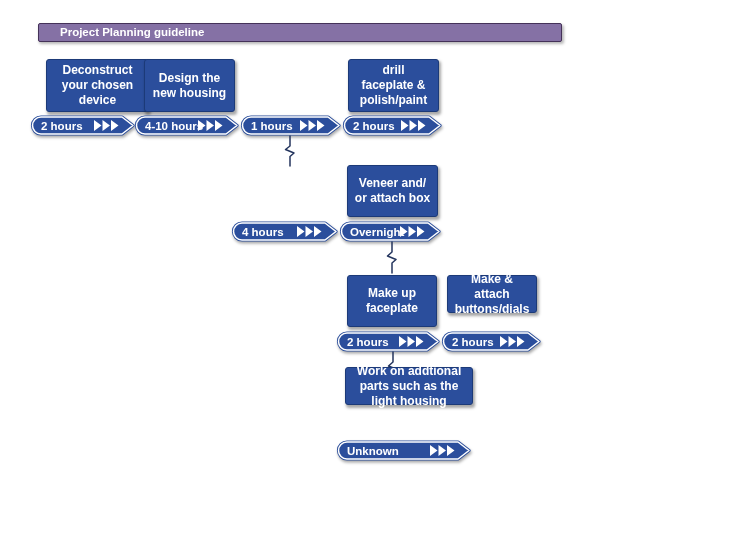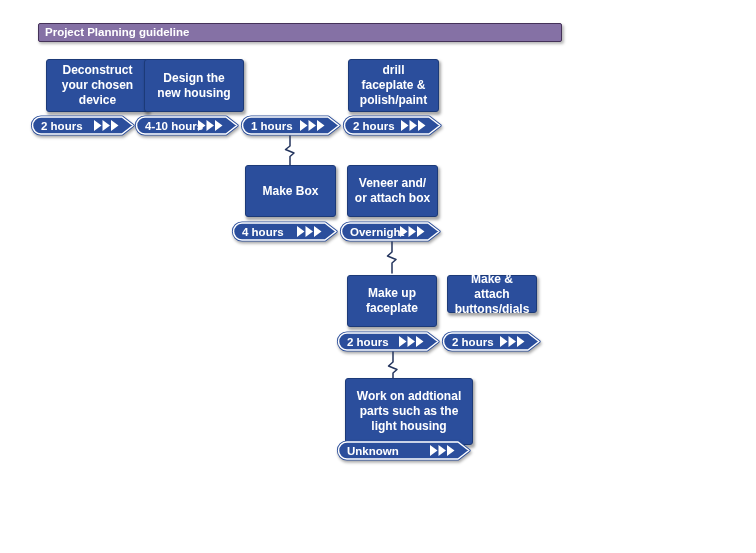--- a/index.html
+++ b/index.html
@@ -12,21 +12,21 @@
   }
   
   .header-bar{
     position:absolute;left:38px;top:23px;width:524px;height:19px;
     box-sizing:border-box;
     background:var(--header_purple,#8571A5);
     border:1px solid var(--header_border,#453259);
     border-radius:2px;
     box-shadow:1.5px 2px 3px rgba(0,0,0,.28);
     color:#fff;font-weight:bold;font-size:11.5px;line-height:17px;
-    padding-left:6px;
+    padding-left:21px;
   }
   
   .task-box{
     position:absolute;box-sizing:border-box;
     background:var(--box_blue,#2B4E9C);
     border:1px solid var(--box_border,#1C3A78);
     border-radius:3px;
     box-shadow:1.5px 2.5px 3px rgba(0,0,0,.35);
     display:flex;align-items:center;justify-content:center;
     color:#fff;font-weight:bold;font-size:12px;line-height:15px;
@@ -53,21 +53,21 @@
 
 <div id="canvas">
 
   <div class="header-bar">
     <span>Project Planning guideline</span>
   </div>
 
   <div class="task-box" style="left:46px;top:59px;width:103px;height:53px">Deconstruct
 your chosen
 device</div>
-  <div class="task-box" style="left:144px;top:59px;width:100px;height:53px">Design the
+  <div class="task-box" style="left:144px;top:59px;width:91px;height:53px">Design the
 new housing</div>
   <div class="task-box" style="left:348px;top:59px;width:91px;height:53px">drill
 faceplate &amp;
 polish/paint</div>
 
   <svg class="pill" style="left:32px;top:116px" width="103" height="20">
     <path class="pill-outer" d="M9 1 H90 L101 9.5 L90 18 H9 A8.5 8.5 0 0 1 9 1 Z"></path>
     <path class="pill-ring" d="M9 1 H90 L101 9.5 L90 18 H9 A8.5 8.5 0 0 1 9 1 Z"></path>
     <path class="pill-chevrons" d="M62 4 L69.5 9.5 L62 15 Z M70.5 4 L78 9.5 L70.5 15 Z M79 4 L86.5 9.5 L79 15 Z "></path>
     <text class="pill-label" x="9" y="14">2 hours</text>
@@ -88,21 +88,20 @@
     <path class="pill-outer" d="M9 1 H85 L96 9.5 L85 18 H9 A8.5 8.5 0 0 1 9 1 Z"></path>
     <path class="pill-ring" d="M9 1 H85 L96 9.5 L85 18 H9 A8.5 8.5 0 0 1 9 1 Z"></path>
     <path class="pill-chevrons" d="M57 4 L64.5 9.5 L57 15 Z M65.5 4 L73 9.5 L65.5 15 Z M74 4 L81.5 9.5 L74 15 Z "></path>
     <text class="pill-label" x="9" y="14">2 hours</text>
   </svg>
 
   <svg class="connector" style="left:283px;top:136px" width="14" height="30">
     <path class="connector-path" d="M7 0 V10 L2.5 13.5 L11 17 L7 20.5 V30"></path>
   </svg>
 
-  <div class="task-box" style="left:245px;top:165px;width:91px;height:52px">Make Box</div>
   <div class="task-box" style="left:347px;top:165px;width:91px;height:52px">Veneer and/
 or attach box</div>
 
   <svg class="pill" style="left:233px;top:222px" width="105" height="20">
     <path class="pill-outer" d="M9 1 H92 L103 9.5 L92 18 H9 A8.5 8.5 0 0 1 9 1 Z"></path>
     <path class="pill-ring" d="M9 1 H92 L103 9.5 L92 18 H9 A8.5 8.5 0 0 1 9 1 Z"></path>
     <path class="pill-chevrons" d="M64 4 L71.5 9.5 L64 15 Z M72.5 4 L80 9.5 L72.5 15 Z M81 4 L88.5 9.5 L81 15 Z "></path>
     <text class="pill-label" x="9" y="14">4 hours</text>
   </svg>
   <svg class="pill" style="left:341px;top:222px" width="100" height="20">
@@ -132,21 +131,21 @@
     <path class="pill-outer" d="M9 1 H85 L96 9.5 L85 18 H9 A8.5 8.5 0 0 1 9 1 Z"></path>
     <path class="pill-ring" d="M9 1 H85 L96 9.5 L85 18 H9 A8.5 8.5 0 0 1 9 1 Z"></path>
     <path class="pill-chevrons" d="M57 4 L64.5 9.5 L57 15 Z M65.5 4 L73 9.5 L65.5 15 Z M74 4 L81.5 9.5 L74 15 Z "></path>
     <text class="pill-label" x="9" y="14">2 hours</text>
   </svg>
 
   <svg class="connector" style="left:386px;top:352px" width="14" height="31">
     <path class="connector-path" d="M7 0 V10 L2.5 14 L11 17.5 L7 21 V31"></path>
   </svg>
 
-  <div class="task-box" style="left:345px;top:378px;width:128px;height:67px">Work on addtional
+  <div class="task-box" style="left:345px;top:367px;width:128px;height:38px">Work on addtional
 parts such as the
 light housing</div>
 
   <svg class="pill" style="left:338px;top:441px" width="133" height="20">
     <path class="pill-outer" d="M9 1 H120 L131 9.5 L120 18 H9 A8.5 8.5 0 0 1 9 1 Z"></path>
     <path class="pill-ring" d="M9 1 H120 L131 9.5 L120 18 H9 A8.5 8.5 0 0 1 9 1 Z"></path>
     <path class="pill-chevrons" d="M92 4 L99.5 9.5 L92 15 Z M100.5 4 L108 9.5 L100.5 15 Z M109 4 L116.5 9.5 L109 15 Z "></path>
     <text class="pill-label" x="9" y="14">Unknown</text>
   </svg>
 

